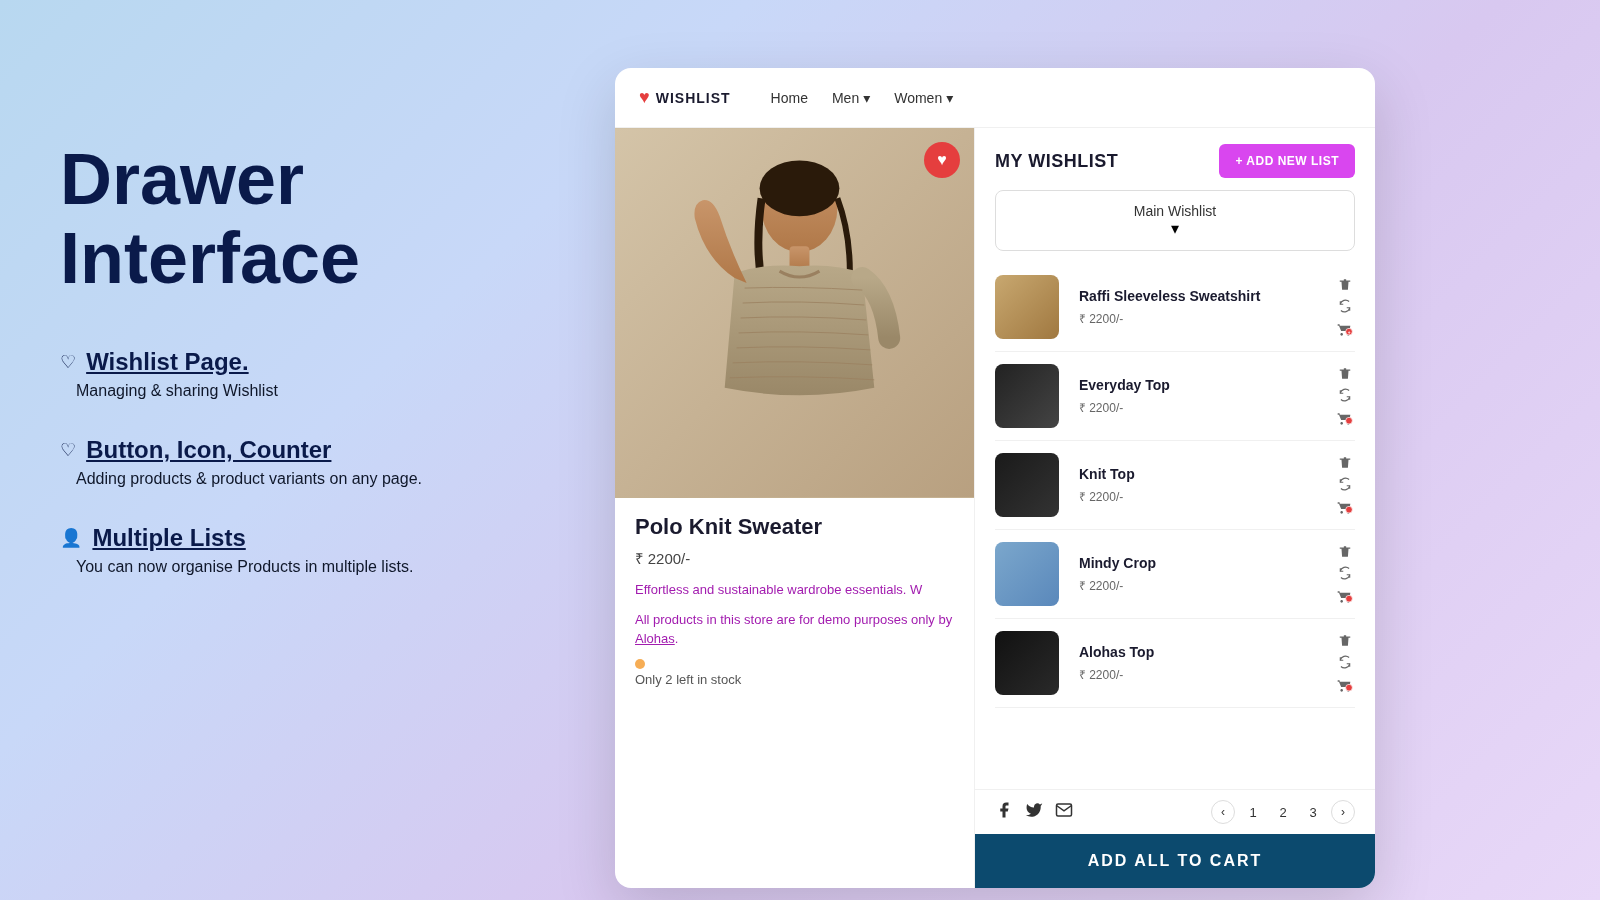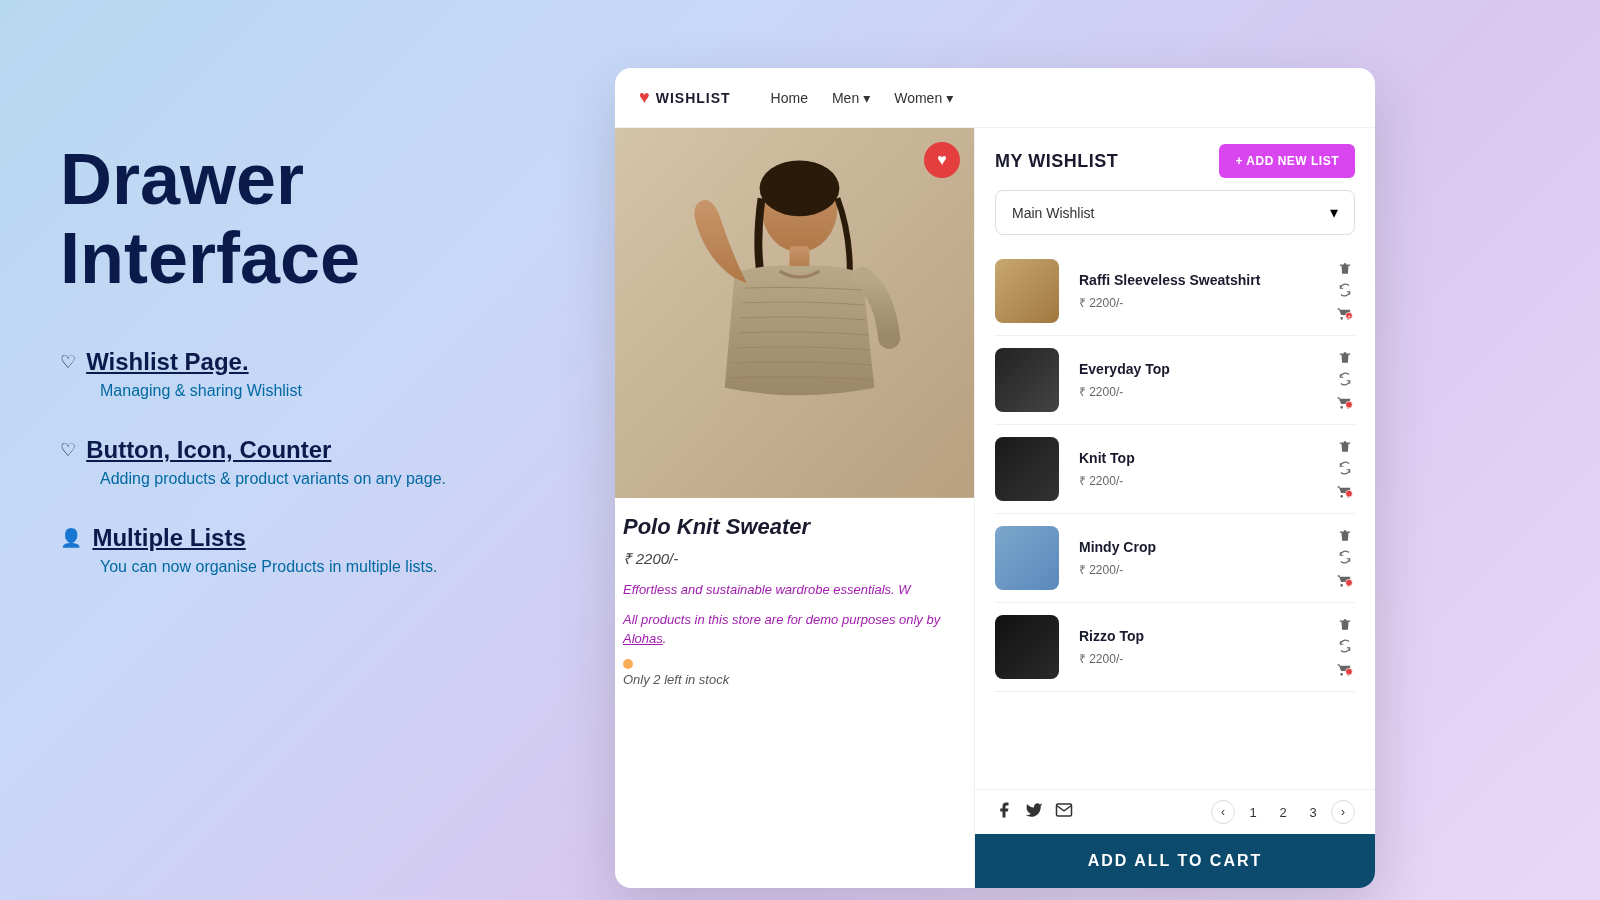--- a/index.html
+++ b/index.html
@@ -40,22 +40,22 @@
       color: #0a1a4a;
     }
     .feature-title {
       font-size: 24px;
       font-weight: 600;
       color: #0a1a4a;
       text-decoration: underline;
     }
     .feature-desc {
       font-size: 16px;
-      color: #0369a1;
-      margin-left: 40px;
+      color: #0f172a;
+      margin-left: 16px;
     }
 
     
     .main-card {
       position: absolute;
       left: 615px;
       top: 68px;
       width: 760px;
       height: 820px;
       background: #fff;
@@ -148,22 +148,21 @@
       background: #e53e3e;
       border-radius: 50%;
       display: flex;
       align-items: center;
       justify-content: center;
       color: white;
       font-size: 16px;
       cursor: pointer;
     }
     .product-info {
-      padding: 16px 8px;
-      font-style: italic;
+      padding: 16px 20px;
     }
     .product-name {
       font-size: 22px;
       font-weight: 700;
       color: #1a1a2e;
       margin-bottom: 8px;
     }
     .product-price {
       font-size: 15px;
       color: #444;
@@ -228,20 +227,21 @@
     .wishlist-dropdown {
       margin: 0 20px 12px;
       border: 1px solid #ddd;
       border-radius: 8px;
       padding: 12px 16px;
       display: flex;
       align-items: center;
       justify-content: space-between;
       cursor: pointer;
       flex-shrink: 0;
+      flex-direction: column;
     }
     .wishlist-dropdown-text {
       font-size: 14px;
       color: #333;
     }
     .wishlist-items {
       flex: 1;
       overflow-y: auto;
       padding: 0 20px;
     }
@@ -617,21 +617,21 @@
                 </svg>
             </button>
           </div>
         </div>
 
         <div class="wishlist-item">
           <div class="item-thumb">
             <div class="item-thumb-bg thumb-5"></div>
           </div>
           <div class="item-info">
-            <div class="item-name">Rizzo Top</div>
+            <div class="item-name">Alohas Top</div>
             <div class="item-price">₹ 2200/-</div>
           </div>
           <div class="item-actions">
             <button class="item-action-btn">
               <svg width="14" height="14" viewBox="0 0 24 24" fill="currentColor">
                   <path d="M3 6h18v2H3zm3 2h12l-1 14H7L6 8zm4-4h4v2h-4z"></path>
                 </svg>
             </button>
             <button class="item-action-btn">
               <svg width="14" height="14" viewBox="0 0 24 24" fill="none" stroke="currentColor" stroke-width="2">

